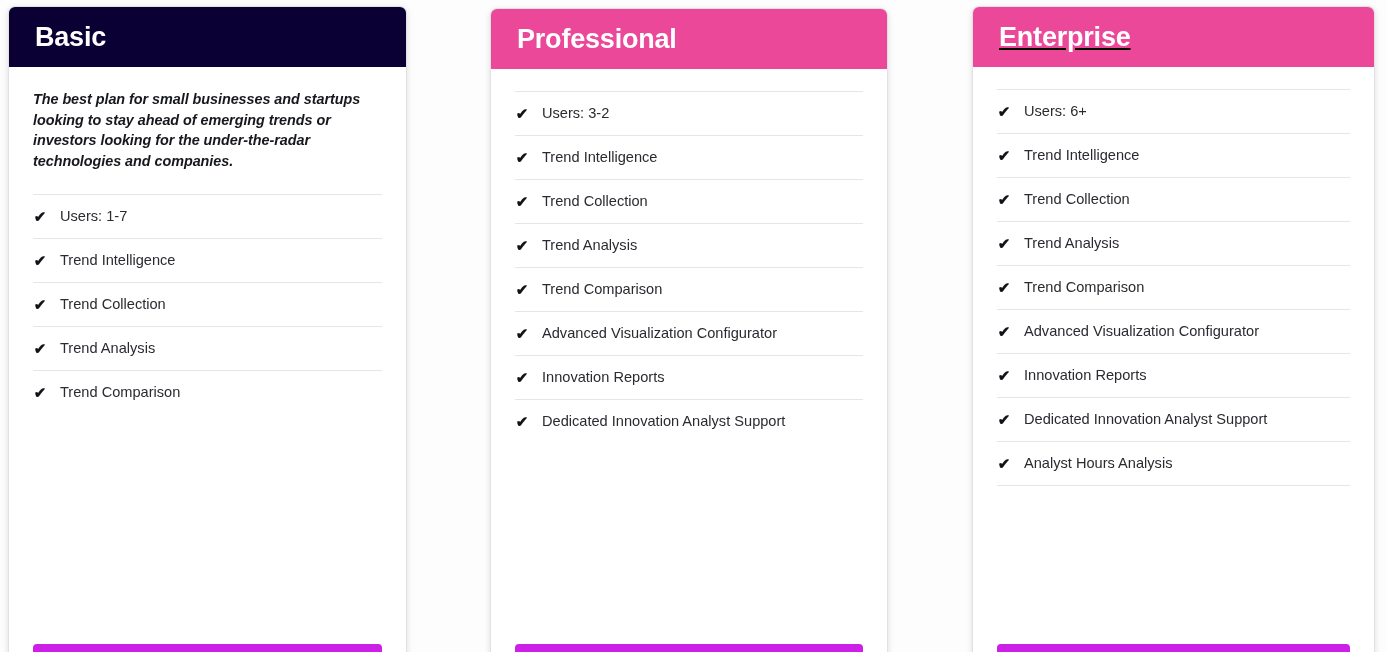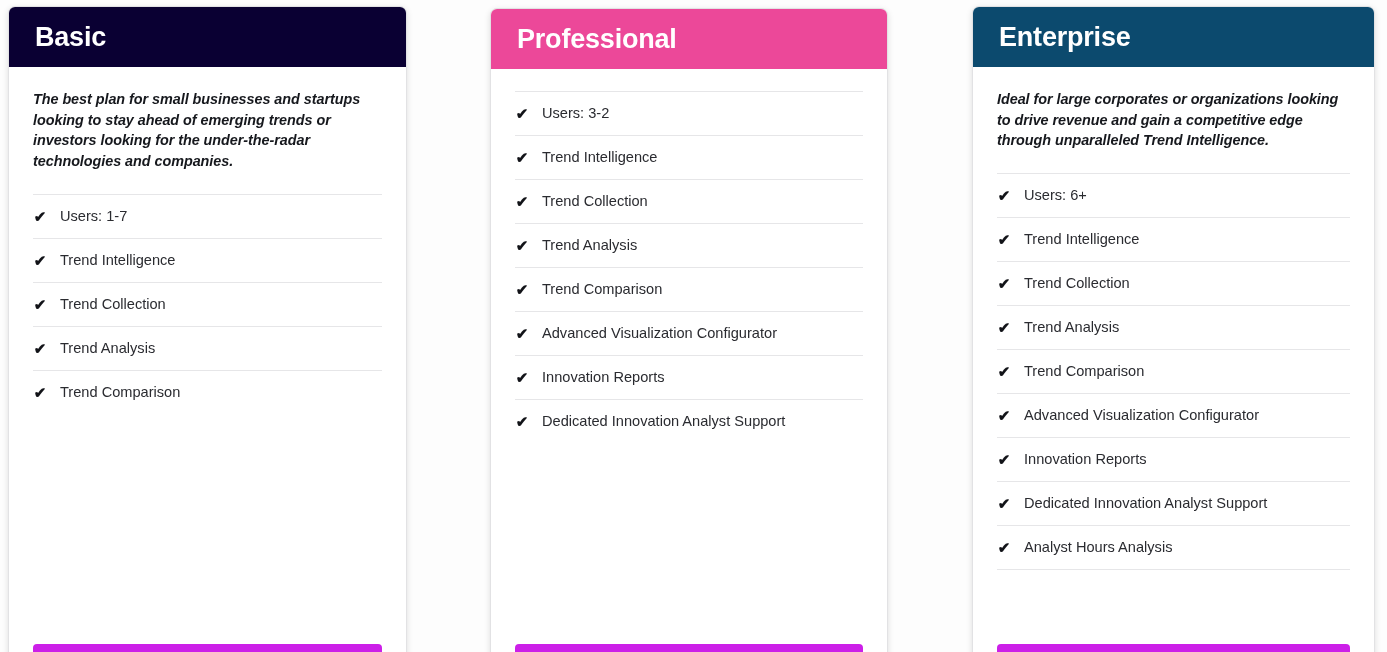--- a/index.html
+++ b/index.html
@@ -42,21 +42,21 @@
   .card-header {
     height: 60px;
     flex: 0 0 60px;
     display: flex;
     align-items: center;
     padding: 0 26px;
     box-sizing: border-box;
   }
   .card-basic .card-header      { background: #0a0033; }
   .card-pro .card-header        { background: #ec4899; }
-  .card-enterprise .card-header { background: #0c4a6e; }
+  .card-enterprise .card-header { background: #ec4899; text-decoration: underline; }
 
   .plan-title {
     color: #ffffff;
     font-size: 27px;
     font-weight: bold;
     letter-spacing: -0.2px;
     line-height: 1;
   }
 
   .card-body {
@@ -216,21 +216,20 @@
         <button class="cta-button">Get Started Now</button>
       </div>
     </div>
   </div>
 
   <div class="plan-card card-enterprise">
     <div class="card-header">
       <div class="plan-title">Enterprise</div>
     </div>
     <div class="card-body">
-      <div class="plan-description">Ideal for large corporates or organizations looking to drive revenue and gain a competitive edge through unparalleled Trend Intelligence.</div>
       <ul class="feature-list">
         <li class="feature-item">
           <span class="check-icon">✔</span>
           <span class="feature-label">Users: 6+</span>
         </li>
         <li class="feature-item">
           <span class="check-icon">✔</span>
           <span class="feature-label">Trend Intelligence</span>
         </li>
         <li class="feature-item">

